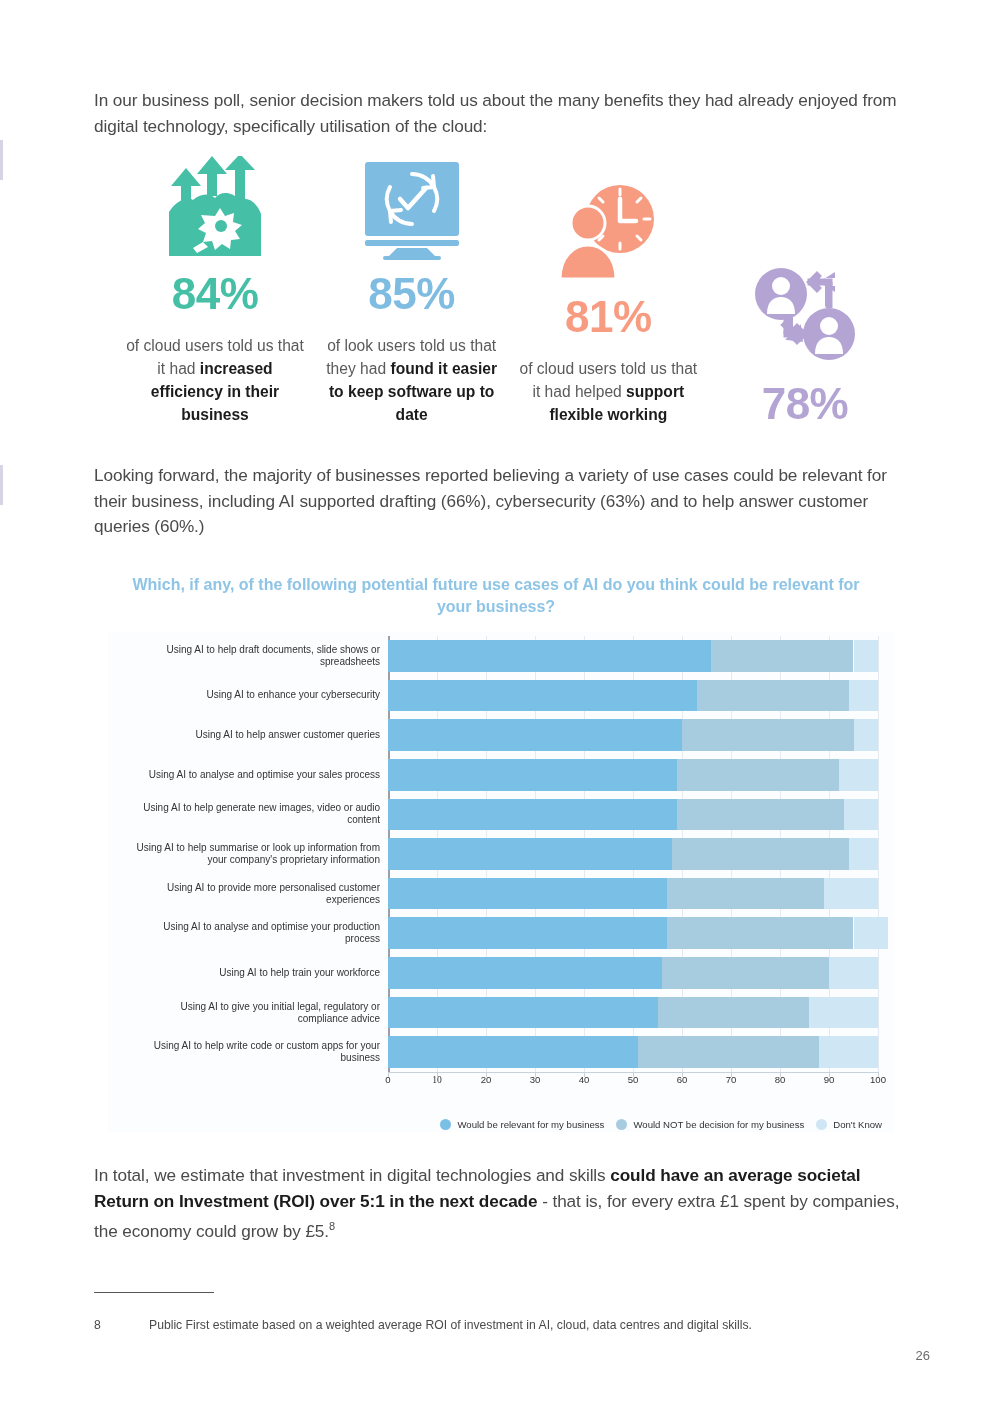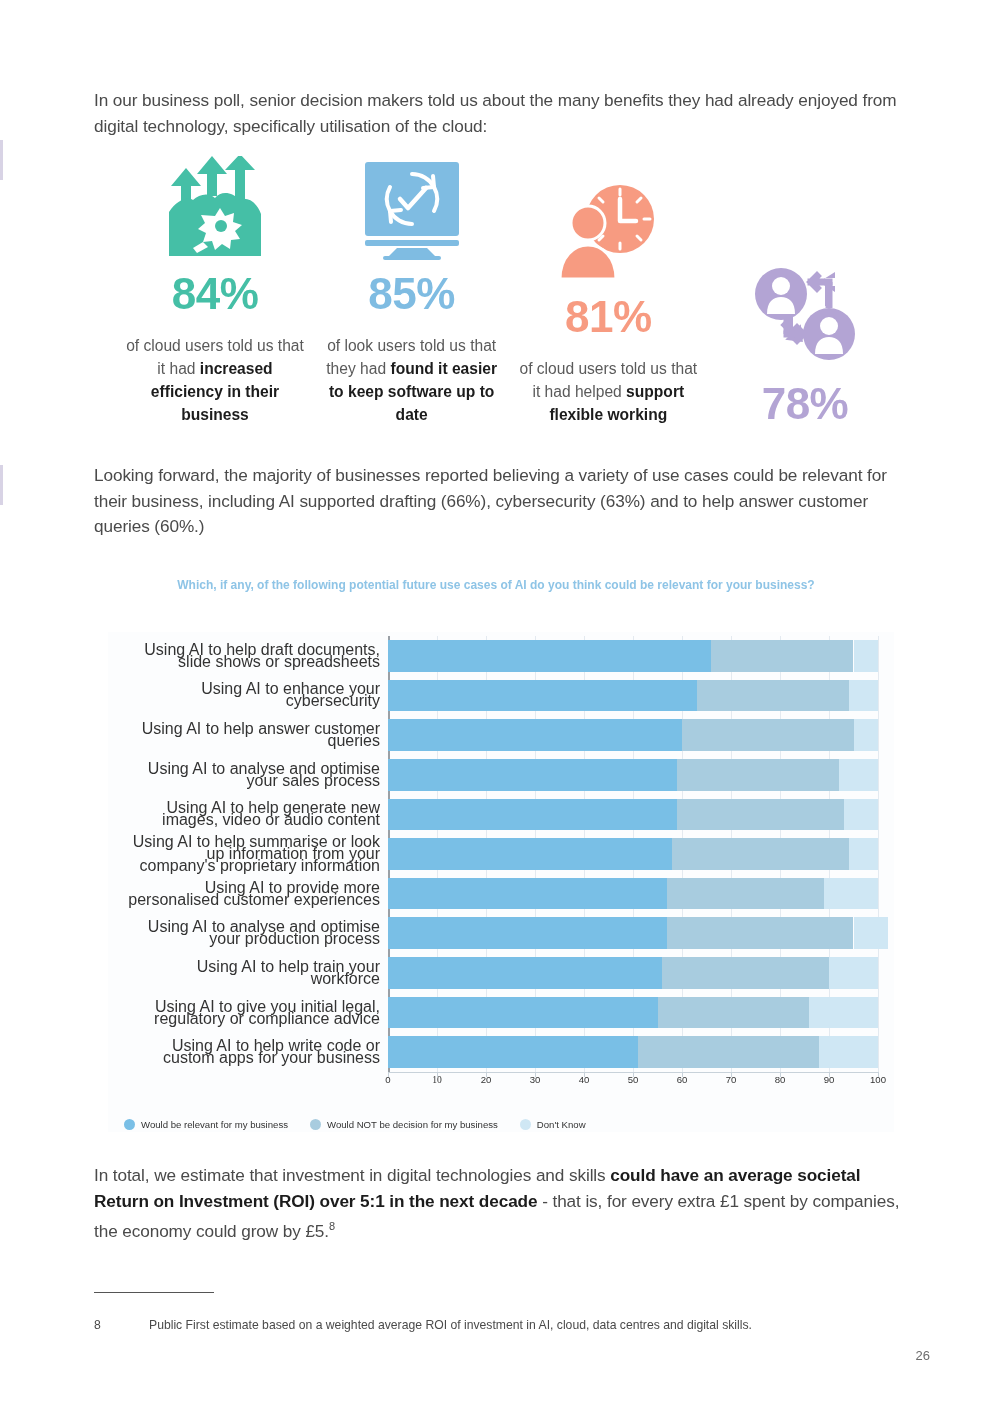--- a/index.html
+++ b/index.html
@@ -81,21 +81,21 @@
   .chart-wrap {
     position: absolute;
     left: 96px;
     top: 574px;
     width: 800px;
     height: 570px;
   }
   .chart-title {
     text-align: center;
     color: #8ec4e6;
-    font-size: 12px;
+    font-size: 16px;
     font-weight: bold;
     line-height: 22px;
     padding: 0 26px;
   }
   .chart-box {
     position: absolute;
     left: 12px;
     top: 58px;
     width: 786px;
     height: 500px;
@@ -118,21 +118,21 @@
     flex: 1;
     position: relative;
     display: flex;
     align-items: center;
   }
   .cat-label {
     position: absolute;
     right: calc(100% + 8px);
     width: 252px;
     text-align: right;
-    font-size: 16px;
+    font-size: 10px;
     line-height: 12px;
     color: #333;
   }
   .barstack {
     position: absolute;
     left: 0;
     top: 4px;
     bottom: 4px;
     width: 100%;
   }
@@ -189,27 +189,26 @@
   }
   .xtick-mark {
     position: absolute;
     top: 0;
     width: 1px;
     height: 5px;
     background: #c8d2da;
   }
   .legend {
     position: absolute;
-    left: 16px;
+    left: 1px;
     right: 0;
     bottom: 2px;
     display: flex;
-    justify-content: flex-start;
+    justify-content: flex-end;
     align-items: center;
-    gap: 10px;
     font-size: 9.6px;
     color: #333;
   }
   .legend-item {
     display: flex;
     align-items: center;
     gap: 6px;
     margin-right: 12px;
   }
   .legend-dot {

